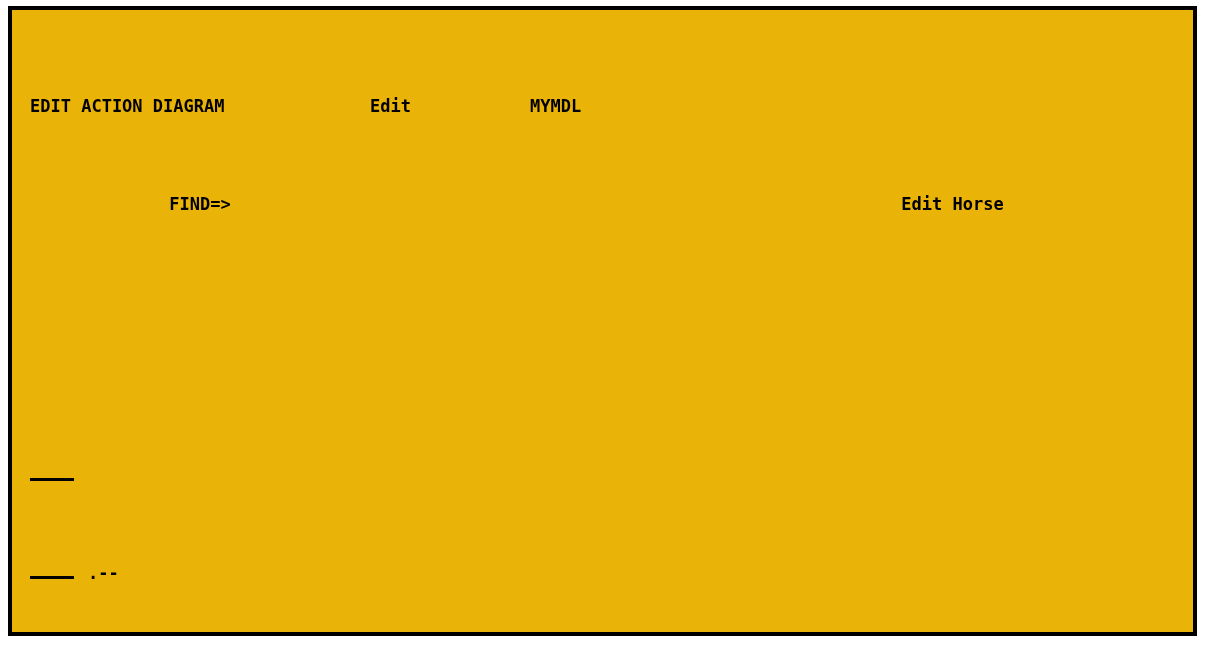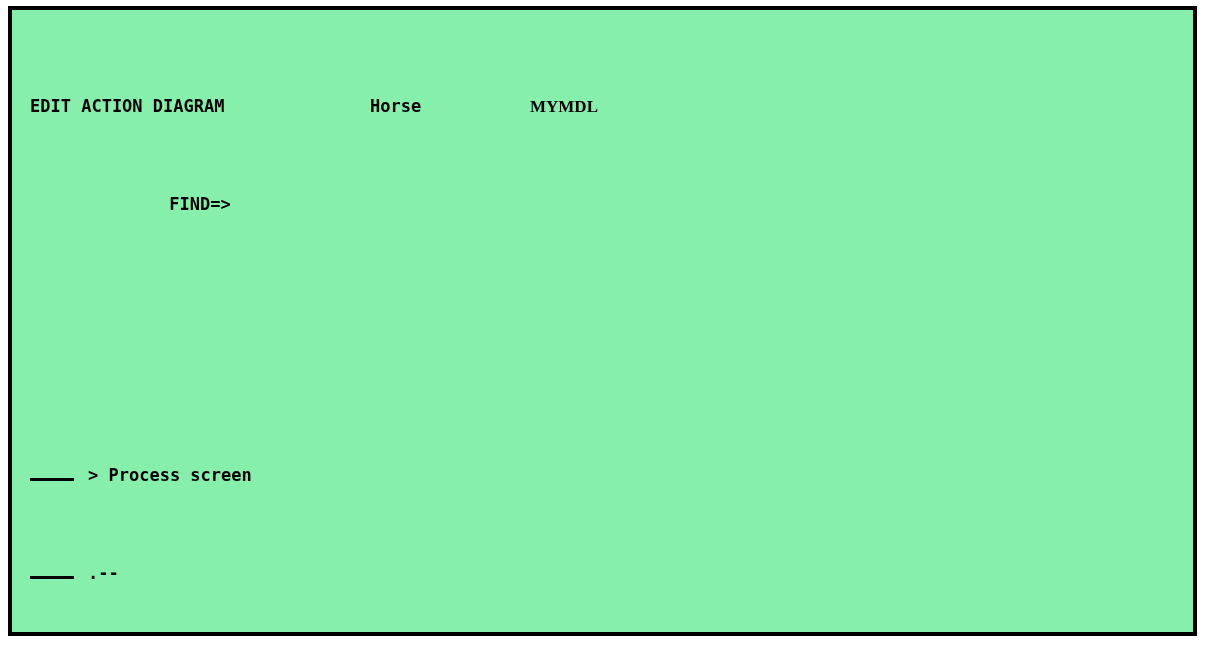--- a/index.html
+++ b/index.html
@@ -12,21 +12,21 @@
     height: 650px;
     font-family: "DejaVu Sans Mono", monospace;
   }
   .terminal-frame {
     position: absolute;
     left: 8px;
     top: 6px;
     width: 1189px;
     height: 630px;
     border: 4px solid #000000;
-    background: #86efac;
+    background: #eab308;
     box-sizing: border-box;
     overflow: hidden;
   }
   .screen {
     position: absolute;
     left: 0;
     top: 0;
     right: 0;
     bottom: 0;
     padding: 10px 18px 0 18px;
@@ -39,21 +39,21 @@
     white-space: pre;
   }
   .hdr-row {
     display: flex;
     align-items: baseline;
     height: 24.6px;
     white-space: pre;
   }
   .hdr-title { width: 340px; }
   .hdr-mode  { width: 160px; }
-  .hdr-model { width: 200px; font-family: Liberation Serif, serif; }
+  .hdr-model { width: 200px; }
   .hdr-obj   { flex: 1; }
 
   .find-row { height: 24.6px; text-align: center; }
 
   .blank { height: 24.6px; }
 
   
   .ad-row {
     display: flex;
     align-items: baseline;
@@ -85,37 +85,37 @@
   }
 </style>
 </head>
 <body>
 
 <div class="terminal-frame">
   <div class="screen">
 
     <div class="hdr-row">
       <span class="hdr-title">EDIT ACTION DIAGRAM</span>
-      <span class="hdr-mode">Horse</span>
+      <span class="hdr-mode">Edit</span>
       <span class="hdr-model">MYMDL</span>
     </div>
 
     <div class="hdr-row find-row">
       <span class="hdr-title">FIND=&gt;</span>
       <span class="hdr-mode"></span>
       <span class="hdr-model"></span>
+      <span class="hdr-obj">Edit Horse</span>
     </div>
 
     <div class="blank"></div>
 
     <div>
 
       <div class="ad-row">
         <span class="seq"><span class="uline"></span></span>
-        <span class="stmt">&gt; Process screen</span>
         <span class="arrow-right"></span>
       </div>
 
       <div class="ad-row">
         <span class="seq"><span class="uline"></span></span>
         <span class="stmt">.--</span>
         <span class="arrow-right"></span>
       </div>
 
       

